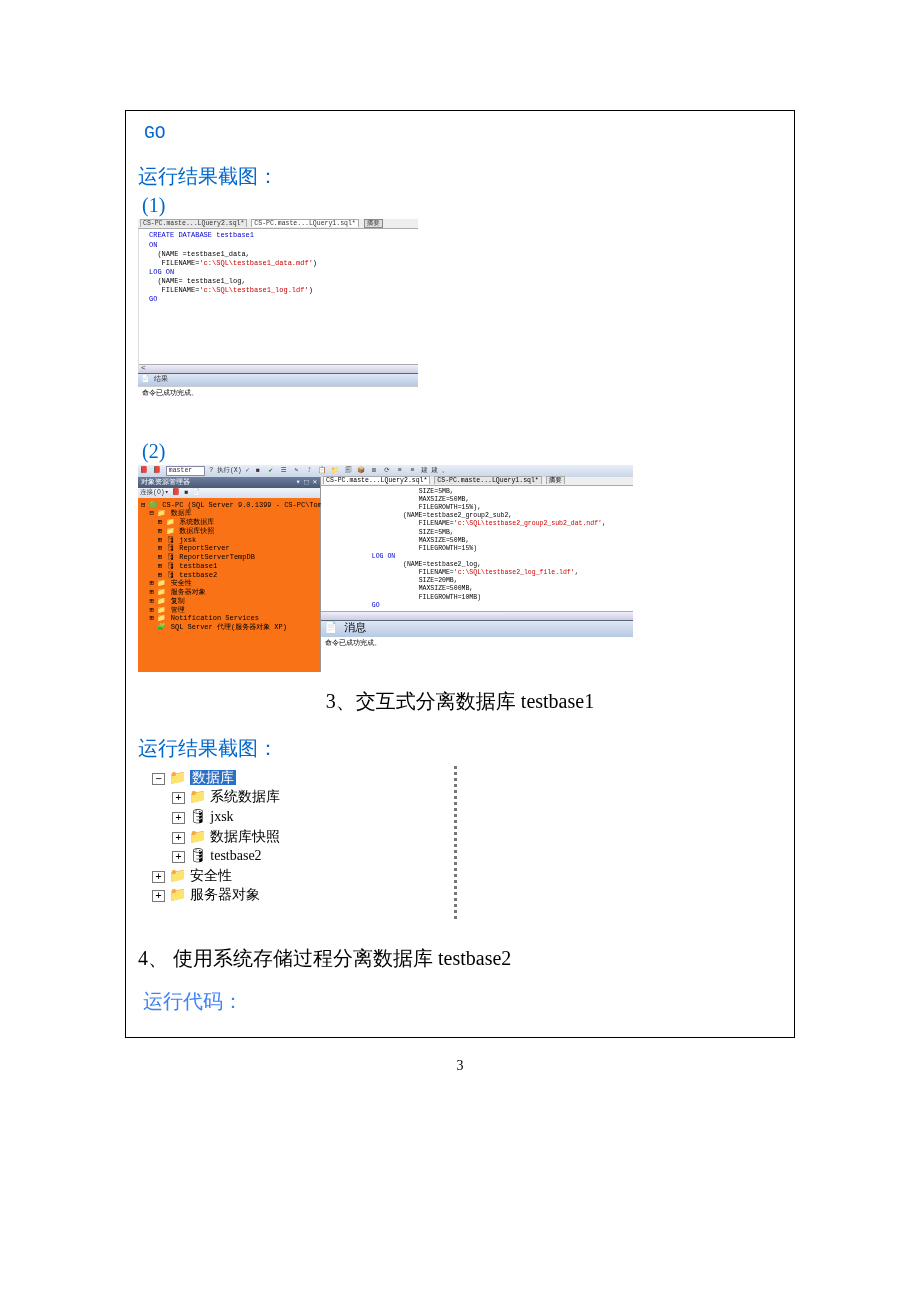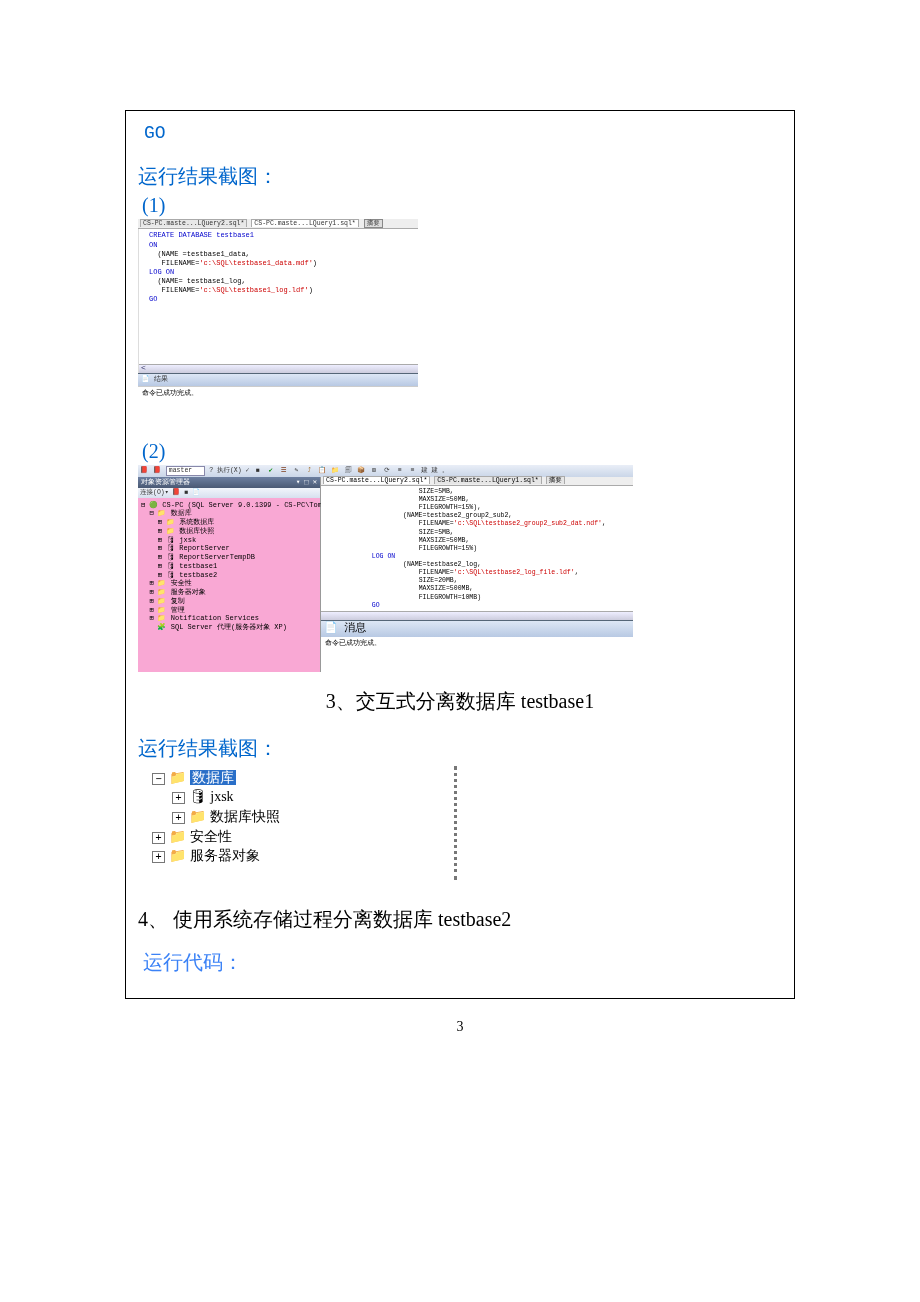--- a/index.html
+++ b/index.html
@@ -104,21 +104,21 @@
   }
   .ss2-toolbar .combo {
     display:inline-block; background:#fff; border:1px solid #88a; padding:0 12px 0 2px;
     font-size:6.5px;
   }
   .ss2-toolbar .ico { display:inline-block; width:9px; text-align:center; }
   .ss2-body { display:flex; }
   .ss2-explorer {
     width:182px;
     border-right:1px solid #999;
-    background:#f9a8d4;
+    background:#f97316;
   }
   .ss2-ex-title {
     background:linear-gradient(#6c7fa0,#4a5974);
     color:#fff;
     font-size:7px;
     padding:1px 3px;
     display:flex;
     justify-content:space-between;
   }
   .ss2-ex-toolbar {
@@ -319,22 +319,24 @@
         </div>
       </div>
     </div>
 
     <div class="heading3">3、交互式分离数据库 testbase1</div>
 
     <div class="section-title">运行结果截图：</div>
 
     <div class="ss3">
       <div class="row"><span class="exp">−</span>📁 <span class="hl">数据库</span></div>
+      <div class="row indent1"><span class="exp">+</span>📁 <span>系统数据库</span></div>
       <div class="row indent1"><span class="exp">+</span>🛢 <span>jxsk</span></div>
       <div class="row indent1"><span class="exp">+</span>📁 <span>数据库快照</span></div>
+      <div class="row indent1"><span class="exp">+</span>🛢 <span>testbase2</span></div>
       <div class="row"><span class="exp">+</span>📁 <span>安全性</span></div>
       <div class="row"><span class="exp">+</span>📁 <span>服务器对象</span></div>
     </div>
 
     <div class="heading4">4、 使用系统存储过程分离数据库 testbase2</div>
     <div class="run-code">运行代码：</div>
 
   </div>
 </div>
 

